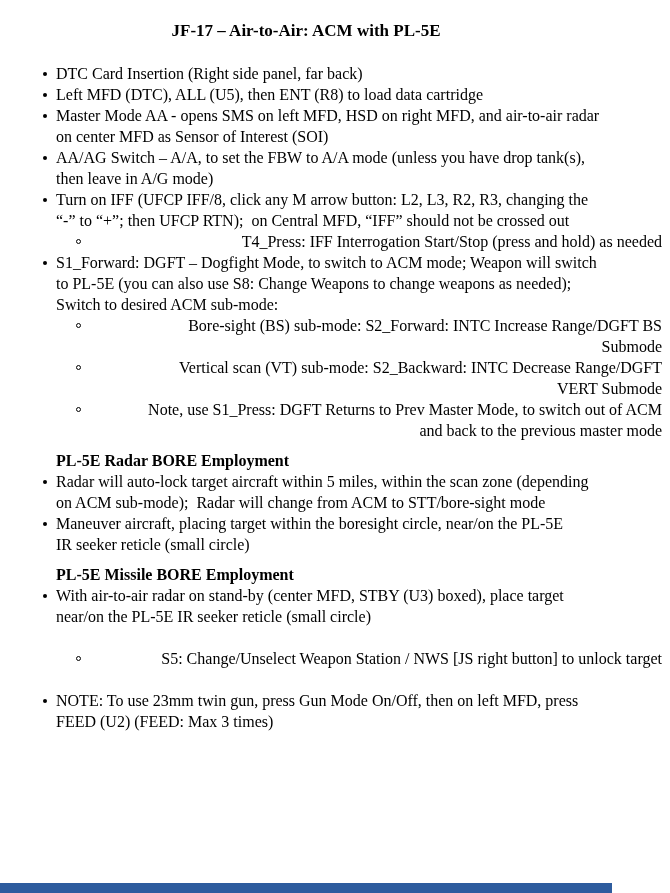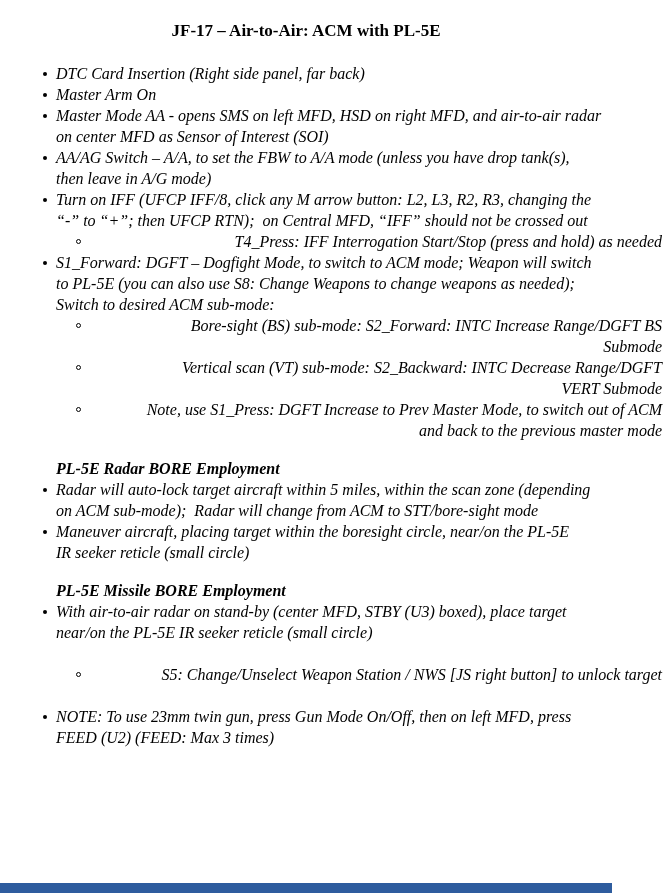--- a/index.html
+++ b/index.html
@@ -18,21 +18,21 @@
     line-height: 21px;
   }
   .title {
     padding-top: 22px;
     margin-bottom: 23px;
     text-align: center;
     font-weight: bold;
     font-size: 17px;
     line-height: 18px;
   }
-  .doc-body { width: 670px; font-style: italic; }
+  .doc-body { width: 670px; }
   .l1 {
     position: relative;
     padding: 0 8px 0 56px;
     white-space: pre-wrap;
   }
   .l1::before {
     content: "";
     position: absolute;
     left: 43px; top: 8.5px;
     width: 4px; height: 4px;
@@ -51,54 +51,54 @@
     position: absolute;
     left: 76px; top: 8px;
     width: 3px; height: 3px;
     border: 1px solid #000;
     border-radius: 50%;
     background: transparent;
   }
   .h {
     font-weight: bold;
     padding-left: 56px;
-    margin-top: 17px;
+    margin-top: 9px;
     white-space: pre-wrap;
   }
   .sp { height: 21px; }
   .bottom-bar {
     position: absolute;
     left: 0; right: 0; bottom: 0;
     height: 10px;
   }
 </style>
 </head>
 <body>
 
 <div class="page">
   <div class="title">JF-17 – Air-to-Air: ACM with PL-5E</div>
 
   <div class="doc-body">
       <div class="l1">DTC Card Insertion (Right side panel, far back)</div>
-      <div class="l1">Master Arm On</div>
+      <div class="l1">Left MFD (DTC), ALL (U5), then ENT (R8) to load data cartridge</div>
       <div class="l1">Master Mode AA - opens SMS on left MFD, HSD on right MFD, and air-to-air radar
 on center MFD as Sensor of Interest (SOI)</div>
       <div class="l1">AA/AG Switch – A/A, to set the FBW to A/A mode (unless you have drop tank(s),
 then leave in A/G mode)</div>
       <div class="l1">Turn on IFF (UFCP IFF/8, click any M arrow button: L2, L3, R2, R3, changing the
 “-” to “+”; then UFCP RTN);  on Central MFD, “IFF” should not be crossed out</div>
       <div class="l2">T4_Press: IFF Interrogation Start/Stop (press and hold) as needed</div>
       <div class="l1">S1_Forward: DGFT – Dogfight Mode, to switch to ACM mode; Weapon will switch
 to PL-5E (you can also use S8: Change Weapons to change weapons as needed);
 Switch to desired ACM sub-mode:</div>
       <div class="l2">Bore-sight (BS) sub-mode: S2_Forward: INTC Increase Range/DGFT BS
 Submode</div>
       <div class="l2">Vertical scan (VT) sub-mode: S2_Backward: INTC Decrease Range/DGFT
 VERT Submode</div>
-      <div class="l2">Note, use S1_Press: DGFT Increase to Prev Master Mode, to switch out of ACM
+      <div class="l2">Note, use S1_Press: DGFT Returns to Prev Master Mode, to switch out of ACM
 and back to the previous master mode</div>
       <div class="h">PL-5E Radar BORE Employment</div>
       <div class="l1">Radar will auto-lock target aircraft within 5 miles, within the scan zone (depending
 on ACM sub-mode);  Radar will change from ACM to STT/bore-sight mode</div>
       <div class="l1">Maneuver aircraft, placing target within the boresight circle, near/on the PL-5E
 IR seeker reticle (small circle)</div>
       <div class="h">PL-5E Missile BORE Employment</div>
       <div class="l1">With air-to-air radar on stand-by (center MFD, STBY (U3) boxed), place target
 near/on the PL-5E IR seeker reticle (small circle)</div>
       <div class="sp"></div>

